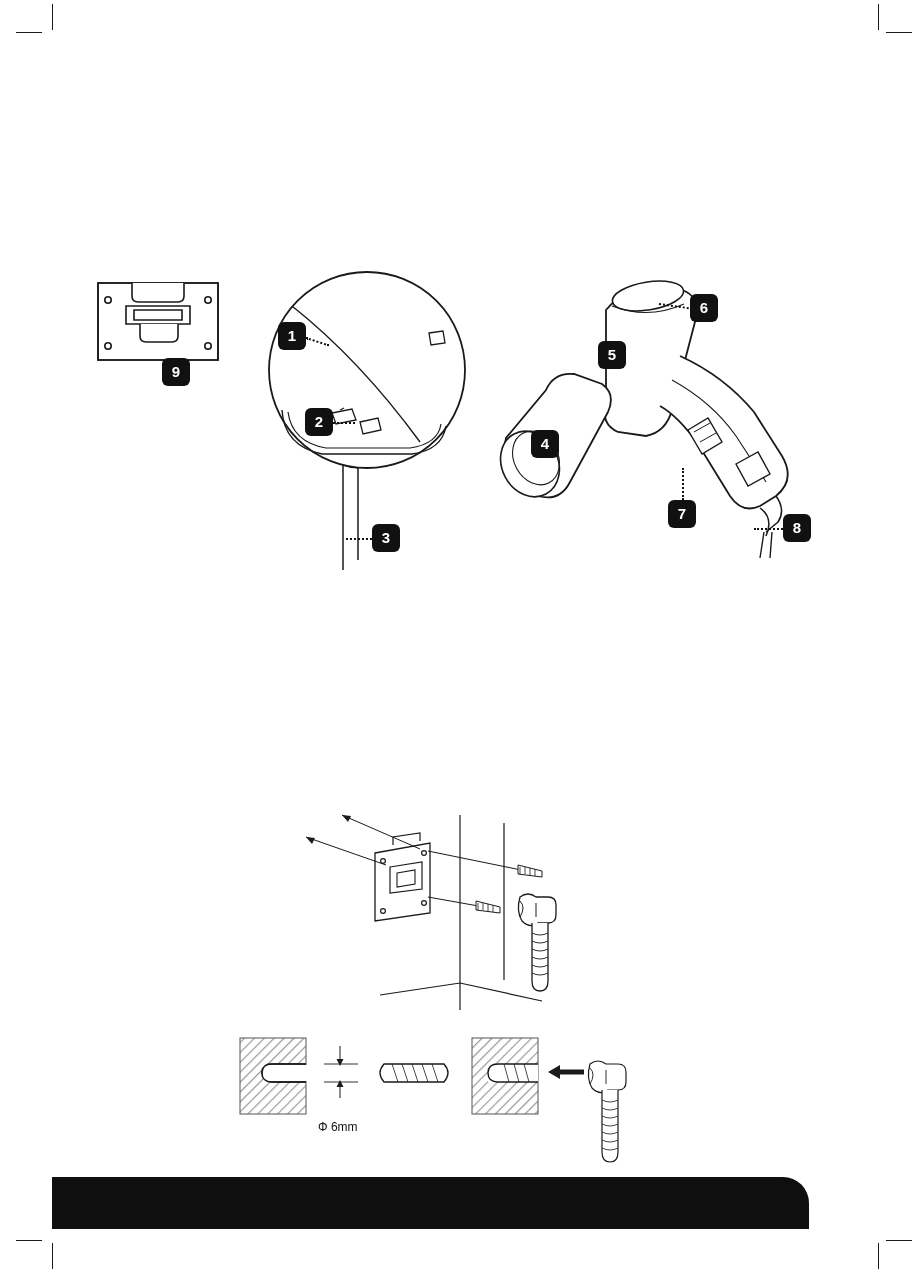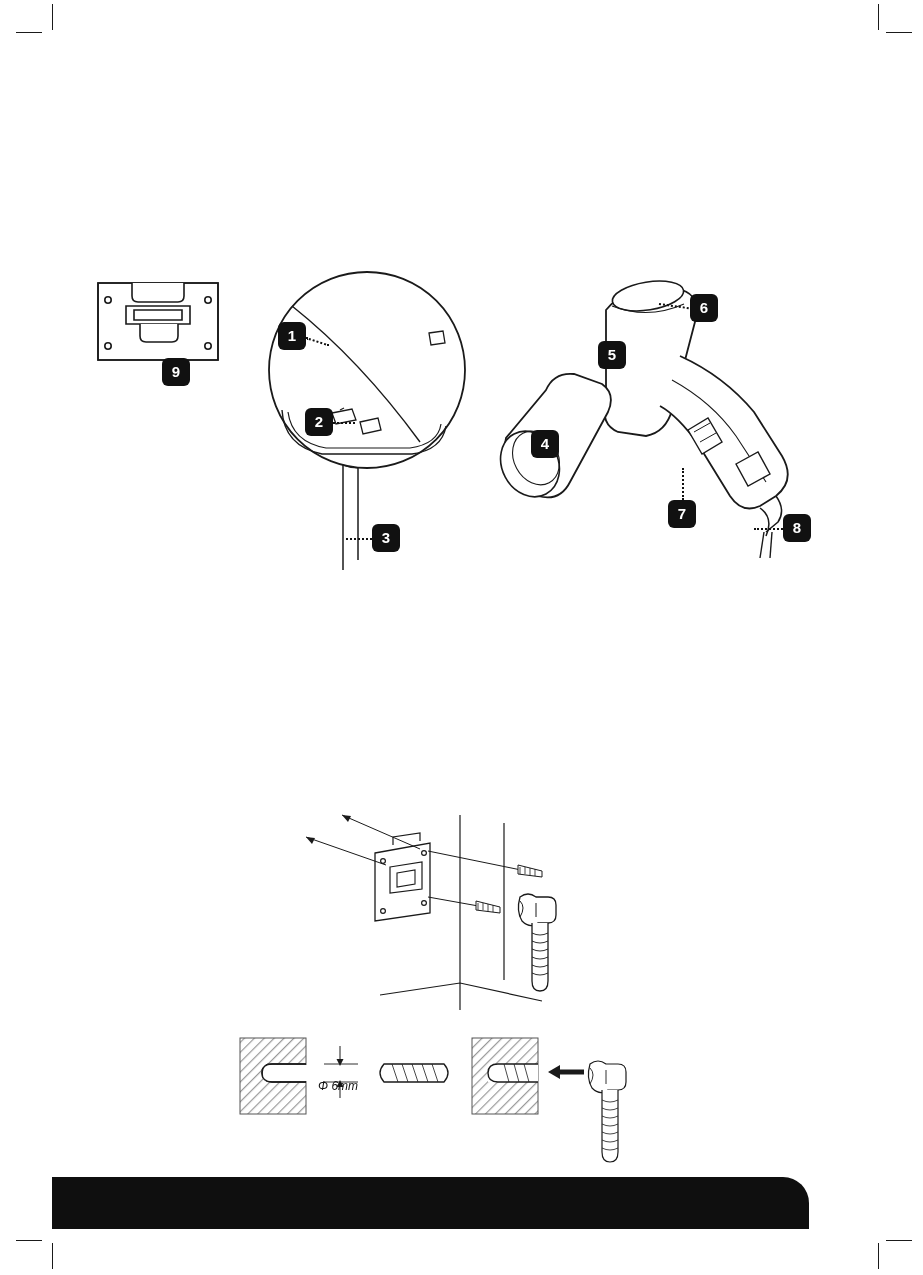--- a/index.html
+++ b/index.html
@@ -263,17 +263,17 @@
       <g>
         <path d="M358 34 Q366 28 374 34 L386 34 Q394 34 394 42 L394 52 Q394 60 386 60 L376 60 Q368 66 360 58 Q354 48 358 34 Z" fill="#fff" stroke="#1a1a1a" stroke-width="1.2"></path>
         <path d="M358 38 Q364 44 358 54" fill="none" stroke="#1a1a1a" stroke-width="0.9"></path>
         <path d="M374 40 L374 54" stroke="#1a1a1a" stroke-width="0.9"></path>
         <path d="M370 60 L370 122 Q370 132 378 132 Q386 132 386 122 L386 60" fill="#fff" stroke="#1a1a1a" stroke-width="1.2"></path>
         <path d="M370 70 q8 4 16 0 M370 78 q8 4 16 0 M370 86 q8 4 16 0 M370 94 q8 4 16 0 M370 102 q8 4 16 0 M370 110 q8 4 16 0 M370 118 q8 4 16 0" stroke="#1a1a1a" stroke-width="0.8" fill="none"></path>
       </g>
     </svg>
   </div>
 
-  <div class="dim-label" style="left:318px; top:1079px;font-style:italic;">Φ 6mm</div>
+  <div class="dim-label" style="left:318px; top:1120px;">Φ 6mm</div>
 
   <div class="footer-bar"></div>
 
 </div>
 
 </body></html>

